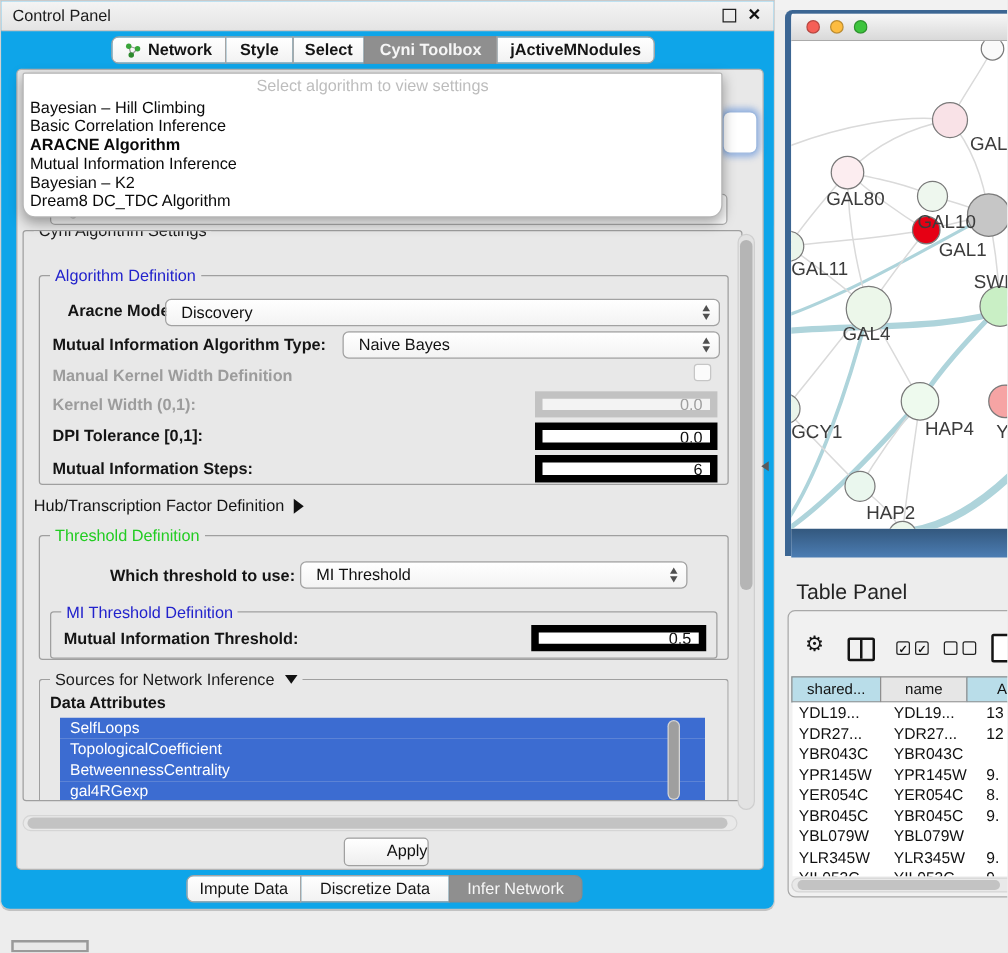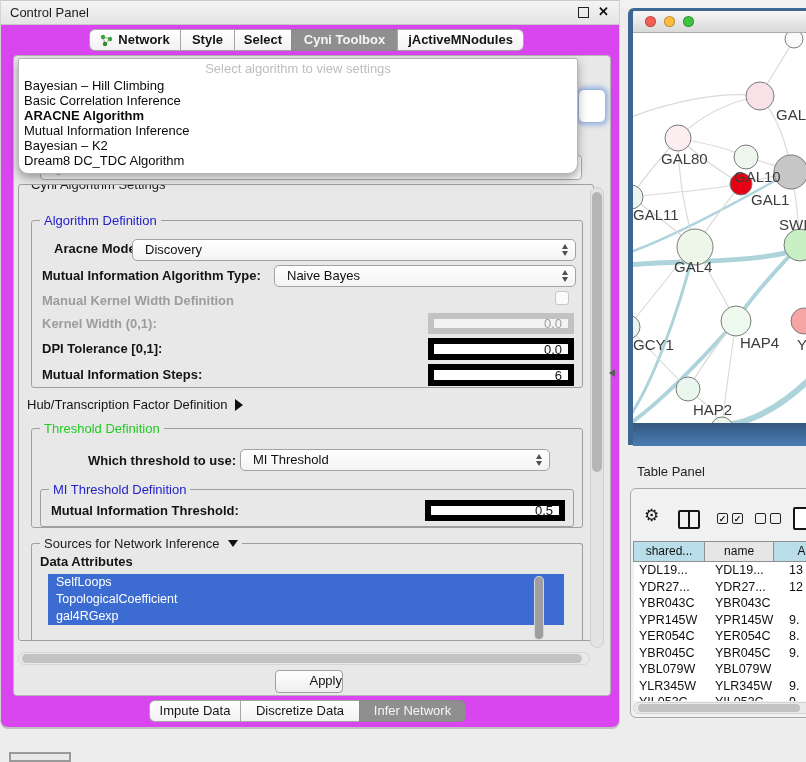--- a/index.html
+++ b/index.html
@@ -1,20 +1,20 @@
 <!DOCTYPE html>
 <html style="--c-selection-blue: #3c6cd1; --c-titled-border-blue: #2222cc; --c-titled-border-green: #22cc22; --c-window-focus-blue: #3c6693; --c-tab-selected-gray: #8f8f8f; --c-header-blue: #b9dde9; --c-edge-teal: #aed4db; --c-edge-gray: #dadada; --c-traffic-red: #f55f57; --c-traffic-yellow: #fdbc40; --c-traffic-green: #3dc43d; --c-node-red: #e60014; --c-node-gray: #c6c6c6;"><head>
 <meta charset="utf-8">
 <style>
   html,body{margin:0;padding:0;background:#ececec;font-family:"Liberation Sans",sans-serif;}
   .screen{position:relative;width:806px;height:762px;overflow:hidden;background:#ededed;}
   .a{position:absolute;}
 
   
-  .cp{position:absolute;left:0;top:8;width:620px;height:729px;background:#d946ef;
+  .cp{position:absolute;left:0;top:8;width:620px;height:729px;background:#0ea5e9;
       border:1px solid #d2d2d2;border-top:1px solid #c9c9c9;border-radius:0 0 8px 8px;
       box-sizing:border-box;border-bottom:2px solid #c2c2c2;}
   .cp-titlebar{position:absolute;left:0;top:0;width:100%;height:23px;
       background:linear-gradient(#f4f4f4,#e4e4e4);border-bottom:1px solid #c6c6c6;
       display:flex;align-items:center;}
   .cp-titlebar .t{font-size:13px;color:#1b1b1b;padding-left:9px;}
   .winbtn{position:absolute;right:30px;top:6px;width:9px;height:9px;border:1.5px solid #222;background:transparent;}
   .closex{position:absolute;right:10px;top:3px;font-size:13px;font-weight:bold;color:#111;}
 
   .tabbar{position:absolute;top:28px;height:22px;display:flex;}
@@ -81,21 +81,21 @@
   .nw{position:absolute;left:628px;top:8px;width:178px;height:437px;background:#fff;
       border-left:5px solid var(--c-window-focus-blue);border-top:3px solid var(--c-window-focus-blue);
       border-radius:6px 0 0 0;box-sizing:border-box;}
   .nw-title{display:flex;align-items:center;gap:8px;padding-left:12px;height:21px;
       background:linear-gradient(#f7f7f7,#d9d9d9);border-bottom:1px solid #ababab;border-radius:4px 0 0 0;}
   .light{width:11px;height:11px;border-radius:50%;display:inline-block;border:1px solid rgba(0,0,0,.25);box-sizing:border-box;}
   .band{height:23px;background:linear-gradient(#33587e,#4c7db3);}
   .nlabel{font-family:"Liberation Sans",sans-serif;font-size:15px;fill:#3c3c3c;}
 
   
-  .tp-title{position:absolute;left:637px;top:464px;font-size:13px;color:#232323;}
+  .tp-title{position:absolute;left:637px;top:464px;font-size:17px;color:#232323;}
   .tp{position:absolute;left:630px;top:488px;width:200px;height:230px;background:#f1f1f1;
       border:1px solid #a9a9a9;border-radius:6px 0 0 6px;box-sizing:border-box;}
   .gear{position:absolute;font-size:17px;line-height:17px;color:#161616;}
   .spliticon{position:absolute;width:18px;height:15px;border:2px solid #141414;border-radius:2px;}
   .spliticon::after{content:"";position:absolute;left:50%;top:0;bottom:0;width:2px;background:#141414;transform:translateX(-1px);}
   .cbpair{position:absolute;display:flex;gap:4px;}
   .cb{width:11px;height:11px;border:1.5px solid #222;border-radius:2px;font-size:9px;line-height:10px;
       text-align:center;font-weight:bold;color:#111;box-sizing:border-box;}
   .docicon{position:absolute;width:15px;height:19px;border:2px solid #141414;border-radius:2px;background:#fff;}
   .thead{position:absolute;display:flex;}
@@ -225,20 +225,21 @@
 
         <div class="grp" style="left:12px;top:358px;width:552px;height:99px;border-bottom:none;">
           <span class="gtitle" style="display:flex;align-items:center;gap:6px;">
             <span>Sources for Network Inference</span>
             <span class="tri-d" style="border-left-width:5px;border-right-width:5px;border-top-width:7px;"></span>
           </span>
           <span class="blabel" style="left:8px;top:10px;">Data Attributes</span>
           <div class="attrlist" style="left:16px;top:30px;width:516px;height:69px;">
               <div class="attr-item">SelfLoops</div>
               <div class="attr-item">TopologicalCoefficient</div>
+              <div class="attr-item">BetweennessCentrality</div>
               <div class="attr-item">gal4RGexp</div>
             </div>
           <div class="listscroll" style="left:502px;top:32px;height:64px;">
               <span class="lt"></span>
             </div>
         </div>
       </div>
 
       <div class="vscroll" style="left:576px;top:131px;width:14px;height:461px;">
         <span class="vthumb" style="top:4px;height:280px;"></span>

